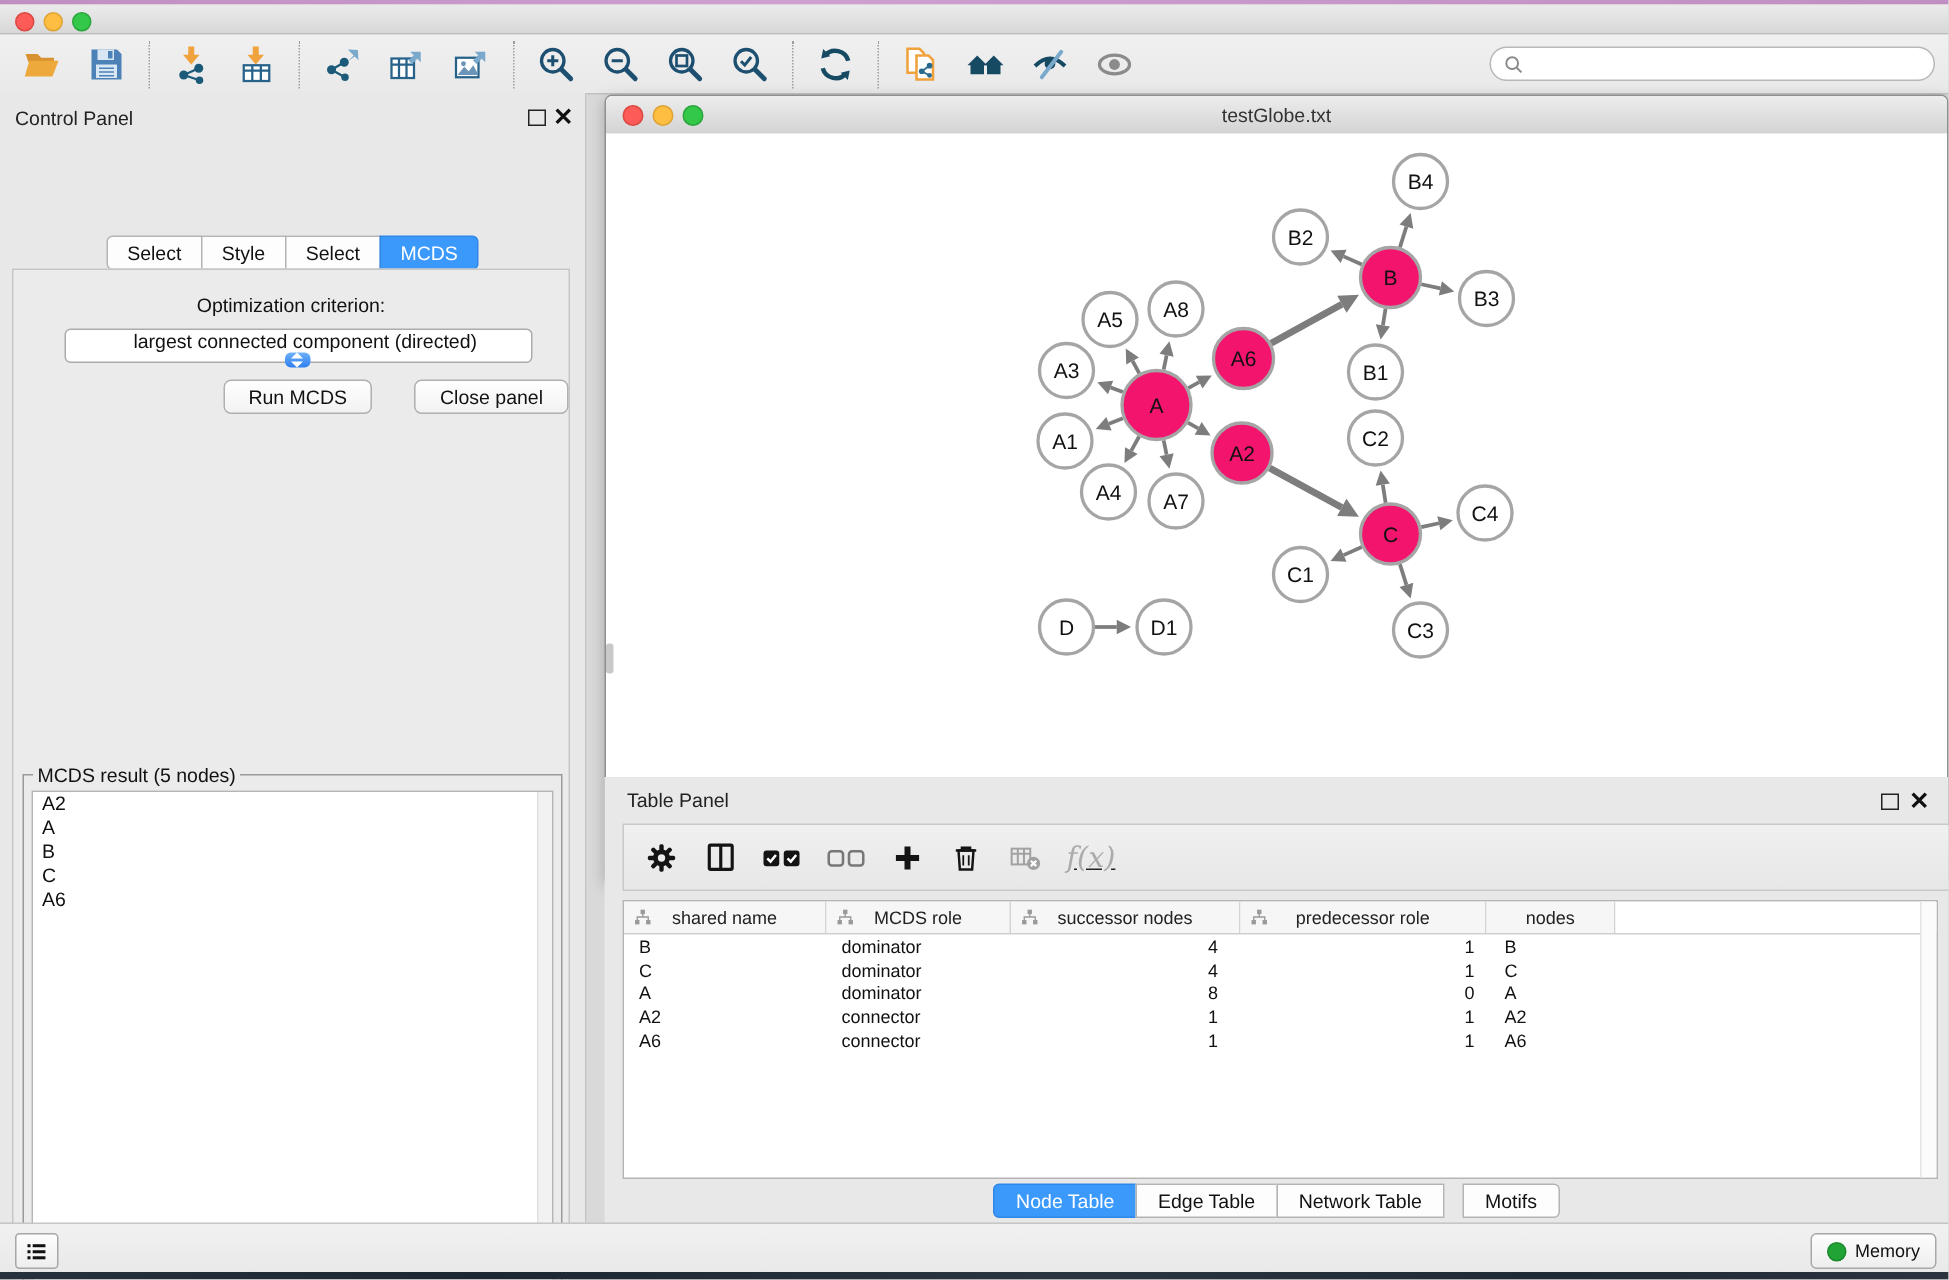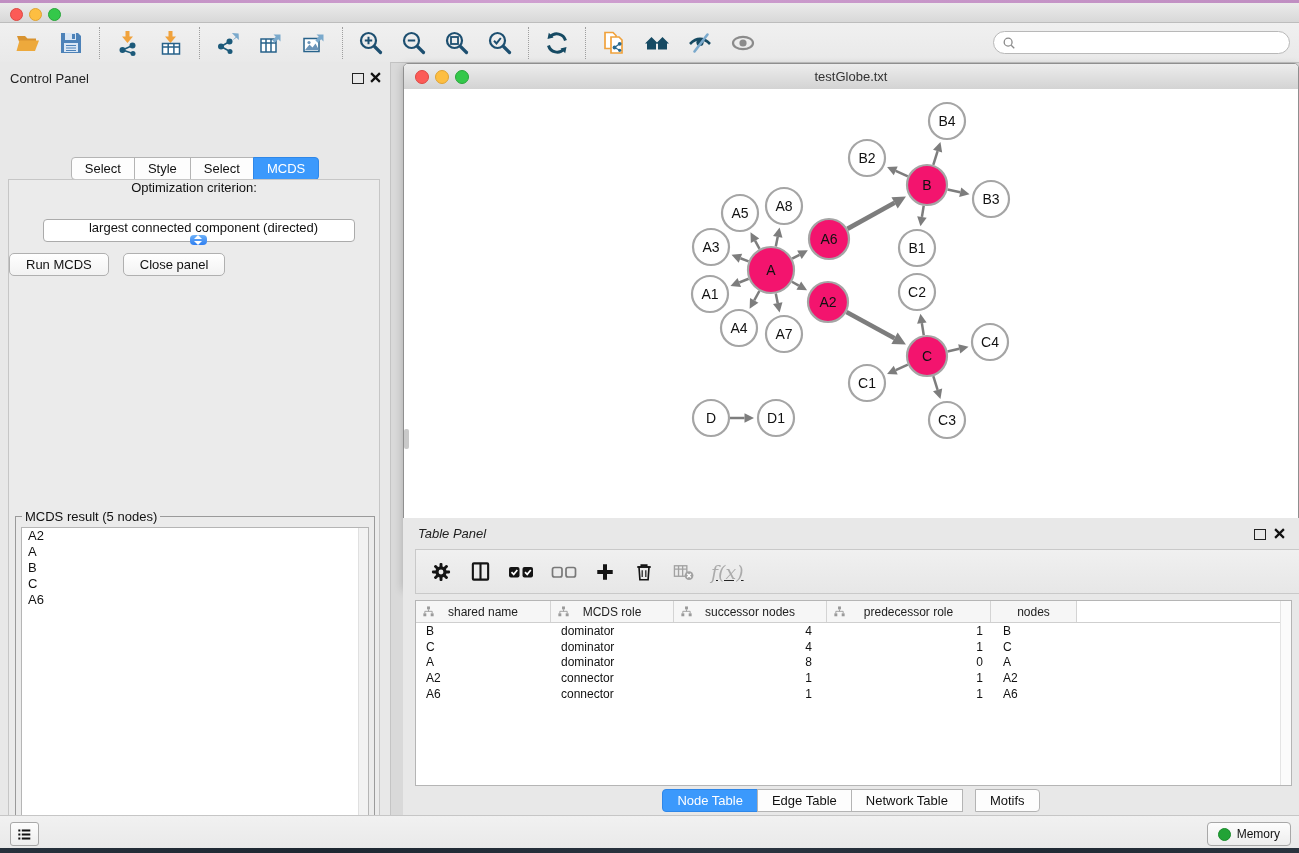--- a/index.html
+++ b/index.html
@@ -45,31 +45,31 @@
   .close-icon svg{width:11px;height:11px;display:block;}
   .cp-float{right:26px;} .cp-close{right:9px;}
   .cp-tabs{position:absolute;left:0;top:95px;width:390px;display:flex;justify-content:center;}
   .cp-tab{border:1px solid #b4b4b4;background:#fdfdfd;padding:3px 13px;font-size:13px;
     color:#111;margin-left:-1px;cursor:default;}
   .cp-tab:first-child{border-radius:4px 0 0 4px;margin-left:0;}
   .cp-tab:last-child{border-radius:0 4px 4px 0;}
   .cp-tab.active{background:#3b99fc;border-color:#2f87e8;color:#fff;}
   .cp-content{position:absolute;left:8px;top:117px;width:372px;height:688px;
     background:#ebebeb;border:1px solid #c6c6c6;box-sizing:border-box;}
-  .opt-label{text-align:center;font-size:13px;color:#111;}
+  .opt-label{text-align:center;margin-top:16px;font-size:13px;color:#111;}
   .criterion{position:absolute;left:34px;top:39px;width:312px;height:23px;
     background:#fff;border:1px solid #ababab;border-radius:4px;box-sizing:border-box;
     display:flex;align-items:center;cursor:default;flex-direction:column;}
   .criterion .val{flex:1;padding-left:9px;font-size:13px;color:#111;white-space:nowrap;}
   .stepper{width:17px;height:19px;margin-right:2px;border-radius:4px;
     background:linear-gradient(#6db1f9,#2e7ef0);display:flex;flex-direction:column;
     align-items:center;justify-content:center;gap:2px;}
   .stepper .up{width:0;height:0;border-left:4px solid transparent;border-right:4px solid transparent;border-bottom:4px solid #fff;}
   .stepper .dn{width:0;height:0;border-left:4px solid transparent;border-right:4px solid transparent;border-top:4px solid #fff;}
-  .cp-buttons{position:absolute;left:0;top:73px;width:100%;display:flex;justify-content:flex-start;gap:14px;}
+  .cp-buttons{position:absolute;left:0;top:73px;width:100%;display:flex;justify-content:flex-end;gap:28px;}
   .swing-btn{background:linear-gradient(#ffffff,#f2f2f2);border:1px solid #b0b0b0;border-radius:5px;
     font-size:13px;color:#111;padding:3px 16px;cursor:default;font-family:"Liberation Sans",sans-serif;}
   .result-group{position:absolute;left:6px;top:336px;width:358px;height:346px;
     border:1px solid #9a9a9a;}
   .result-legend{position:absolute;left:6px;top:-8px;background:#ebebeb;padding:0 3px;font-size:13px;color:#111;}
   .result-list{position:absolute;left:5px;top:10px;right:5px;bottom:6px;background:#fff;
     border:1px solid #b5b5b5;overflow:hidden;}
   .result-scroll{position:absolute;right:0;top:0;bottom:0;width:9px;background:#f2f2f2;border-left:1px solid #e0e0e0;}
   .result-item{font-size:13px;padding:0 6px;line-height:16px;color:#111;}
   
@@ -81,21 +81,21 @@
   .net-titlebar .tl{top:6px;width:12px;height:12px;}
   .net-titlebar .tl.red{left:11px;} .net-titlebar .tl.yellow{left:31px;} .net-titlebar .tl.green{left:51px;}
   .net-title{position:absolute;left:0;right:0;top:5px;text-align:center;font-size:13px;color:#333;}
   .net-canvas{position:absolute;left:0;top:25px;right:0;bottom:0;background:#fff;overflow:hidden;}
   .vscroll-mark{position:absolute;left:0px;top:340px;width:5px;height:20px;background:#c9c9c9;border-radius:2px;}
   .hscroll-mark{position:absolute;left:442px;bottom:1px;width:20px;height:5px;background:#c9c9c9;border-radius:2px;}
   .resize-grip{position:absolute;right:1px;bottom:1px;width:14px;height:14px;}
   
   .table-panel{position:absolute;left:403px;top:518px;width:896px;height:297px;background:#e8e8e8;}
   .tp-head{position:relative;height:28px;}
-  .tp-title{position:absolute;left:15px;top:8px;font-size:13px;color:#222;font-style:italic;}
+  .tp-title{position:absolute;left:15px;top:8px;font-size:13px;color:#222;}
   .tp-float{right:33px;} .tp-close{right:14px;}
   .tp-toolbar{position:absolute;left:12px;top:31px;width:997px;height:45px;
     background:linear-gradient(#f0f0f0,#e7e7e7);border:1px solid #c9c9c9;box-sizing:border-box;
     display:flex;align-items:center;gap:17px;padding-left:14px;text-decoration:underline;}
   .tp-btn{display:flex;align-items:center;justify-content:center;min-width:22px;height:24px;cursor:default;}
   .tp-btn svg{display:block;}
   .tp-btn.disabled{opacity:.95;}
   .fx-glyph{font-family:"DejaVu Serif",serif;font-style:italic;font-size:19px;color:#a8a8a8;}
   .table-wrap{position:absolute;left:12px;top:82px;width:877px;height:186px;
     background:#fff;border:1px solid #b5b5b5;box-sizing:border-box;overflow:hidden;}

